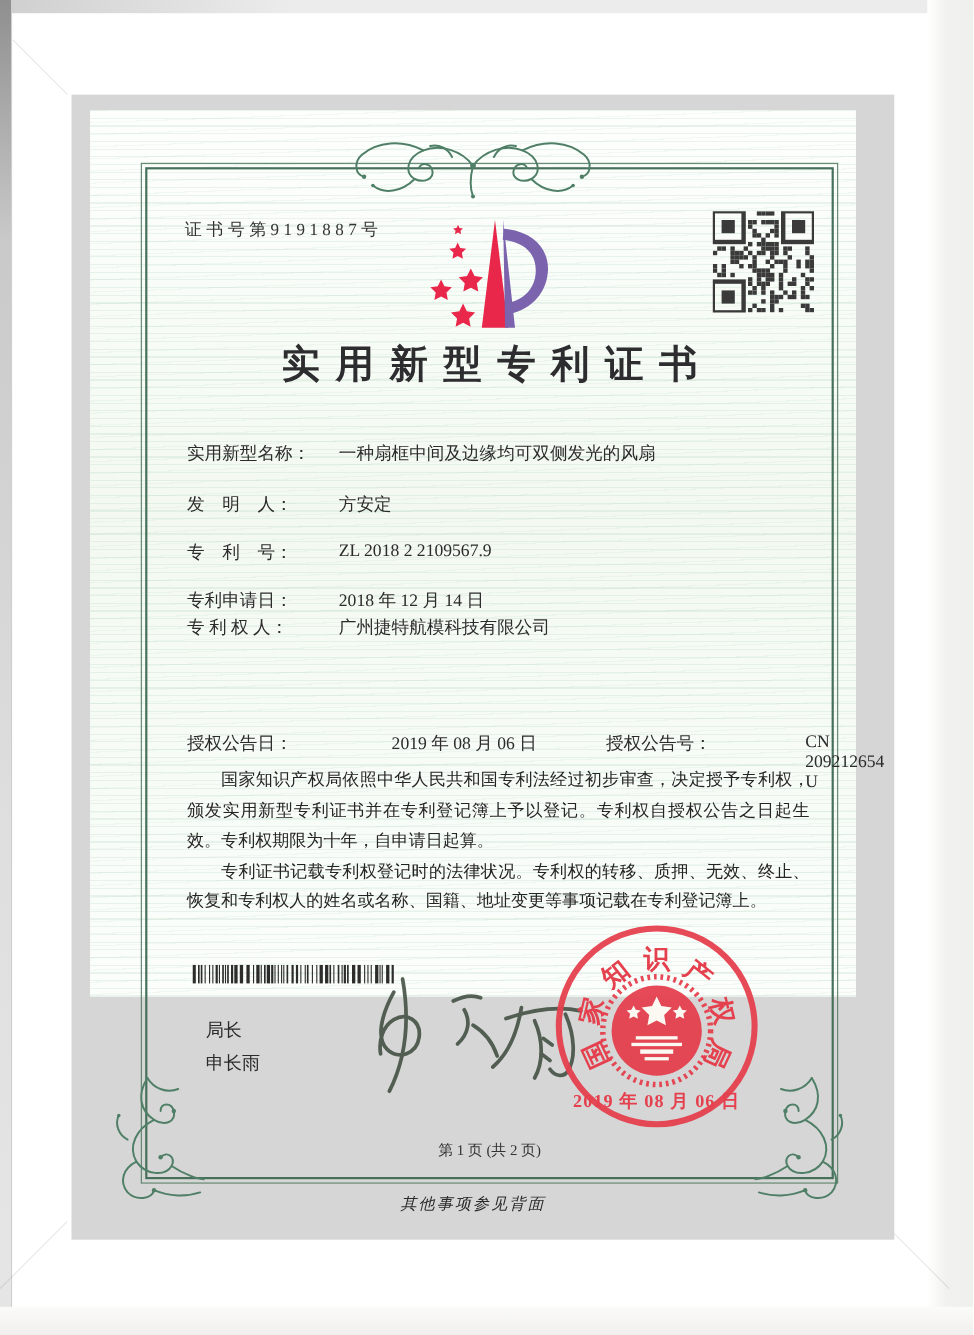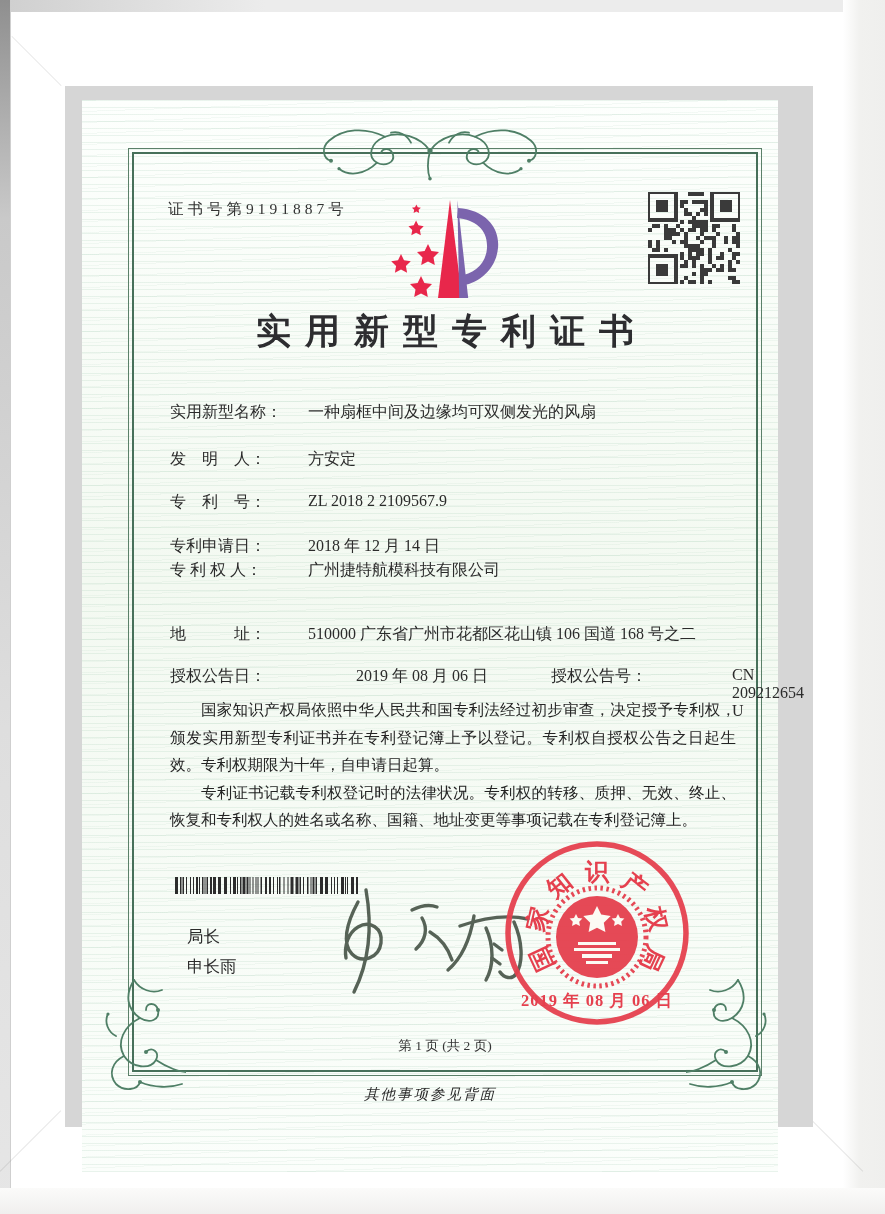--- a/index.html
+++ b/index.html
@@ -18,21 +18,21 @@
     background:linear-gradient(180deg,#fbfbfa,#f0efee);}
   .bevel{position:absolute;background:rgba(120,120,120,.18);}
   .bevel.bl{left:30px;bottom:30px;width:1px;height:86px;transform:rotate(45deg);}
   .bevel.br{right:52px;bottom:30px;width:1px;height:86px;transform:rotate(-45deg);}
   .bevel.tl{left:36px;top:26px;width:1px;height:70px;transform:rotate(-45deg);}
 
   
   .mat-gray{position:absolute;left:65px;top:86px;width:748px;height:1041px;background:#d6d6d6;}
 
   
-  .paper{position:absolute;left:82px;top:100px;width:696px;height:1072px;
+  .paper{position:absolute;left:82px;top:100px;width:696px;height:806px;
     background-color:#fafdf8;
     background-image:
       repeating-linear-gradient(180deg, rgba(127,182,150,.15) 0px, rgba(127,182,150,.15) 1px, rgba(255,255,255,0) 1px, rgba(255,255,255,0) 7px),
       repeating-linear-gradient(178deg, rgba(127,182,150,.08) 0px, rgba(127,182,150,.08) 1px, rgba(255,255,255,0) 1px, rgba(255,255,255,0) 11px),
       linear-gradient(180deg,#fdfffd 0%,#f3f9f1 45%,#fbfefb 100%);}
 
   
   .border-box{position:absolute;left:50px;top:52px;width:626px;height:920px;
     border:2px solid #47705a;outline:1px solid #5b8069;outline-offset:3px;}
 
@@ -331,24 +331,20 @@
       <span class="val">ZL 2018 2 2109567.9</span>
     </div>
     <div class="field-row" style="top:436px">
       <span class="lab">专利申请日：</span>
       <span class="val">2018 年 12 月 14 日</span>
     </div>
     <div class="field-row" style="top:460px">
       <span class="lab">专 利 权 人：</span>
       <span class="val">广州捷特航模科技有限公司</span>
     </div>
-    <div class="field-row" style="top:524px">
-      <span class="lab">地　　　址：</span>
-      <span class="val">510000 广东省广州市花都区花山镇 106 国道 168 号之二</span>
-    </div>
     <div class="grant-row" style="top:566px">
       <span class="lab">授权公告日：</span>
       <span class="val">2019 年 08 月 06 日</span>
       <span class="lab2">授权公告号：</span>
       <span class="val2">CN 209212654 U</span>
     </div>
 
     <div class="paragraphs">
       <p>国家知识产权局依照中华人民共和国专利法经过初步审查，决定授予专利权，颁发实用新型专利证书并在专利登记簿上予以登记。专利权自授权公告之日起生效。专利权期限为十年，自申请日起算。</p>
       <p>专利证书记载专利权登记时的法律状况。专利权的转移、质押、无效、终止、恢复和专利权人的姓名或名称、国籍、地址变更等事项记载在专利登记簿上。</p>

